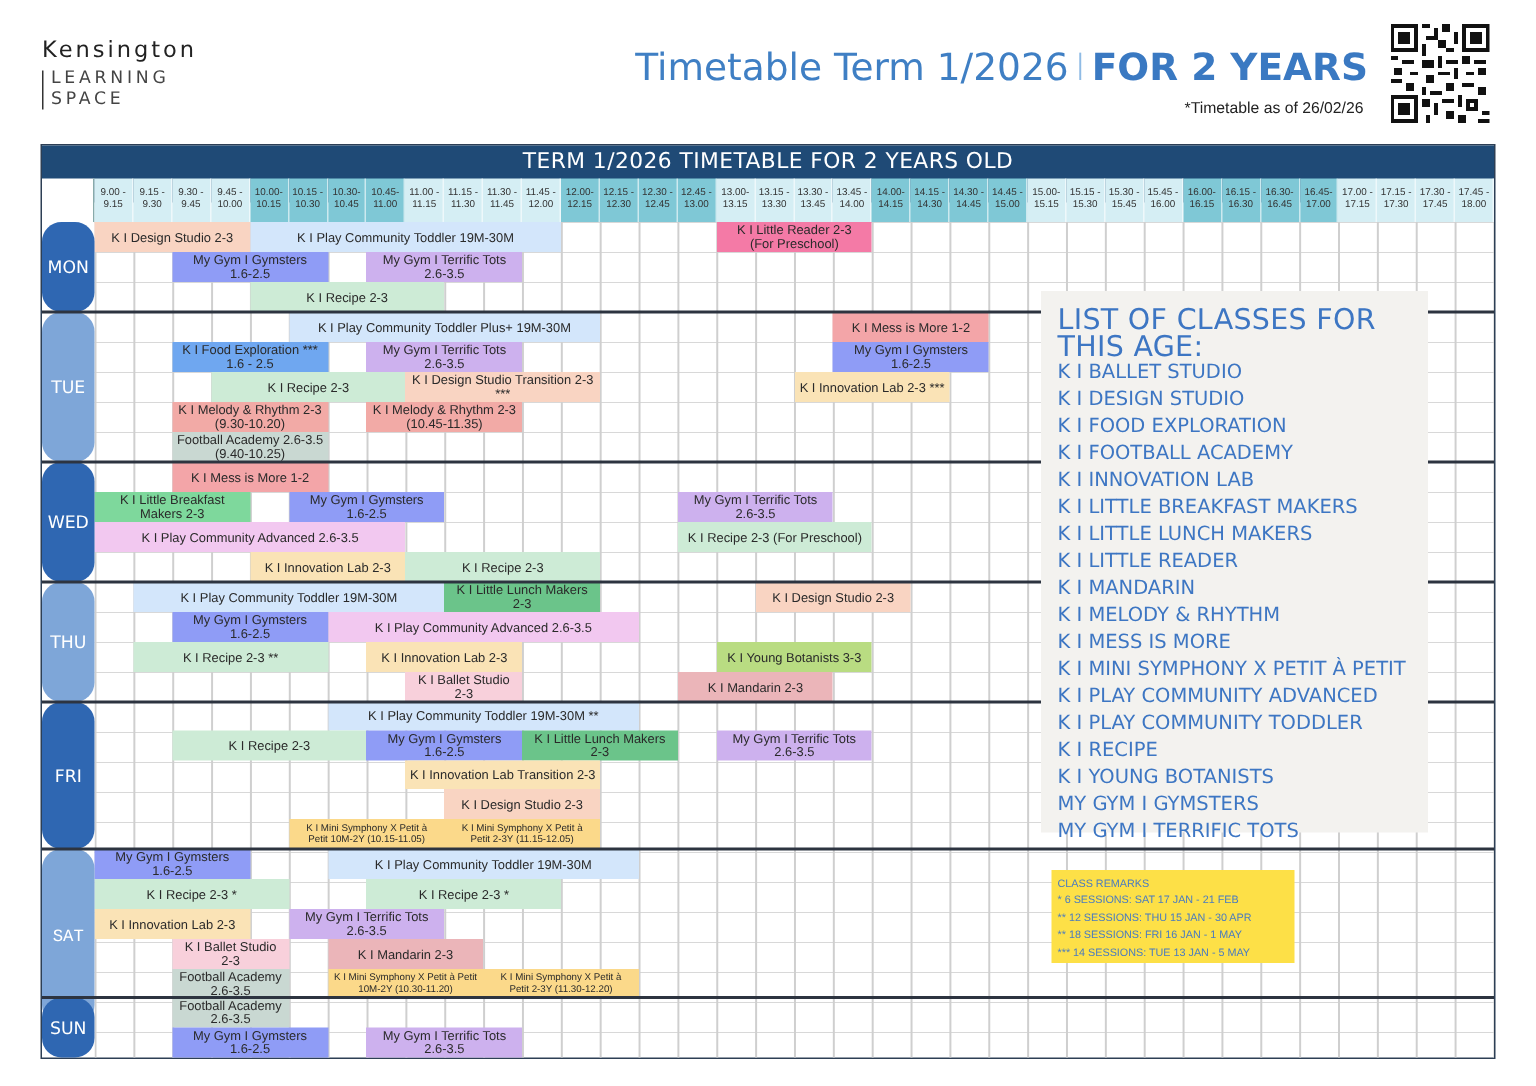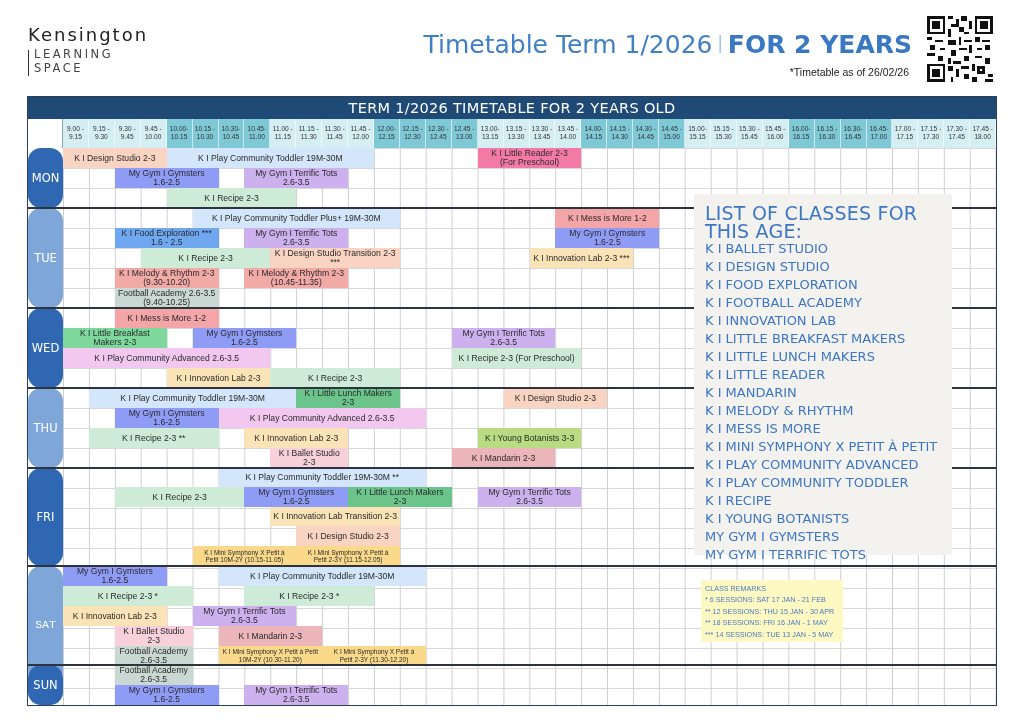--- a/index.html
+++ b/index.html
@@ -1,20 +1,20 @@
 <!DOCTYPE html>
 <html><head>
 <meta charset="utf-8">
 <style>
   * { box-sizing: border-box; margin: 0; padding: 0; }
   html, body { width: 1024px; height: 724px; background: #ffffff; overflow: hidden; }
   body { position: relative; font-family: "Liberation Sans", sans-serif; color: #222; }
 
   .logo { position: absolute; left: 28px; top: 24px; }
-  .logo .brand { font-family: "DejaVu Sans", sans-serif; font-size: 18px; letter-spacing: 2px; color: #222; }
+  .logo .brand { font-family: "DejaVu Sans", sans-serif; font-size: 15px; letter-spacing: 2px; color: #222; }
   .logo .sub { position: relative; padding-left: 6px; margin-top: 2px; }
   .logo .sub::before { content: ""; position: absolute; left: 0; top: 3px; width: 1px; height: 26px; background: #333; }
   .logo .sub span { display: block; font-family: "DejaVu Sans", sans-serif; font-size: 11.5px; letter-spacing: 2.5px; color: #444; line-height: 14px; }
 
   .title { position: absolute; right: 112px; top: 30px; font-family: "DejaVu Sans", sans-serif; font-size: 25px; color: #3f7fc4; white-space: nowrap; }
   .title .sep { color: #8fbbe5; font-weight: 300; margin: 0 4px; }
   .title .bold { font-weight: bold; color: #3a79c2; }
   .asof { position: absolute; right: 115px; top: 66px; font-size: 10.5px; color: #222; }
 
   .qr { position: absolute; left: 927px; top: 16px; width: 66px; height: 66px; }
@@ -37,21 +37,21 @@
   .day.light { background: #7ea6d8; }
   .daysep { position: absolute; left: 0; width: 100%; height: 2px; background: #2d3440; }
 
   .cls { position: absolute; display: flex; align-items: center; justify-content: center; text-align: center; font-size: 8.6px; line-height: 9px; color: #2a2a2a; padding: 0 2px; overflow: hidden; white-space: pre-line; }
   .cls.small { font-size: 6.5px; line-height: 7.5px; }
 
   .list-box { position: absolute; left: 694px; top: 194px; width: 258px; height: 361px; background: #f3f2ef; padding: 10px 0 0 11px; }
   .list-box .h { font-size: 19px; color: #3d76c3; line-height: 18px; letter-spacing: 0.2px; font-family: "DejaVu Sans", sans-serif; }
   .list-box .it { font-size: 13px; color: #3d76c3; line-height: 18px; font-family: "DejaVu Sans", sans-serif; }
 
-  .remarks { position: absolute; left: 701px; top: 580px; width: 142px; height: 62px; background: #fef9c3; padding: 3px 4px; }
+  .remarks { position: absolute; left: 701px; top: 580px; width: 162px; height: 62px; background: #fde047; padding: 3px 4px; }
   .remarks div { font-size: 7.2px; color: #4a7bc0; line-height: 11.4px; white-space: nowrap; }
 </style>
 </head>
 <body>
 
 <div class="logo">
   <div class="brand">Kensington</div>
   <div class="sub">
     <span>LEARNING</span>
     <span>SPACE</span>

